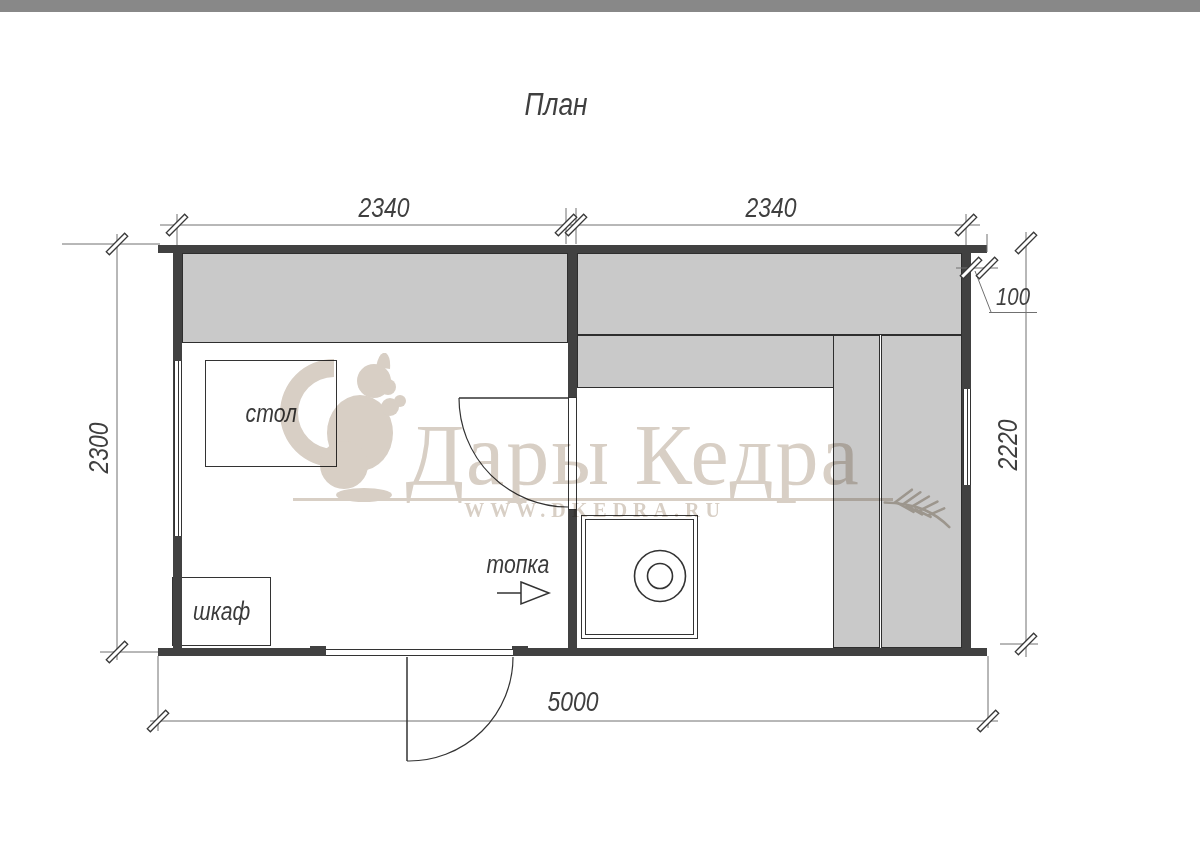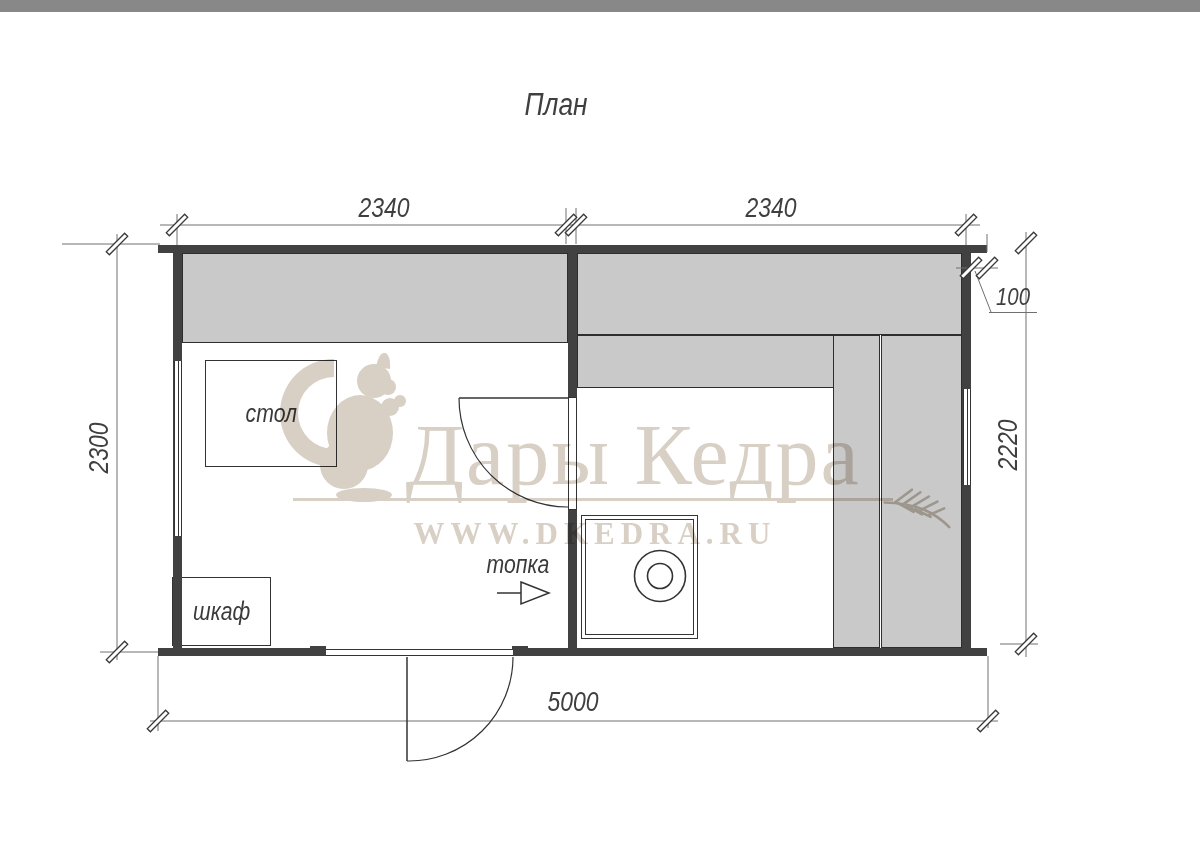--- a/index.html
+++ b/index.html
@@ -22,22 +22,22 @@
   .txt.rot{transform:translate(-50%,-50%) rotate(-90deg) scaleX(0.85)}
   .dim{font-size:27px;font-weight:400}
   .room-label{font-size:25px;color:#3a3a3a}
   .plan-title{font-size:31px}
   .svg-layer{position:absolute;left:0;top:0;width:1200px;height:848px;pointer-events:none}
   .watermark{position:absolute;left:0;top:0;width:1200px;height:848px;mix-blend-mode:multiply;pointer-events:none}
   .brand{position:absolute;left:633px;top:443px;transform:translate(-50%,-50%);
          font-family:"Liberation Serif",serif;font-weight:400;font-size:86px;
          color:var(--watermark-beige);white-space:nowrap;letter-spacing:2px}
   .brand-underline{position:absolute;left:293px;top:486px;width:600px;height:3px;background:var(--watermark-beige)}
-  .brand-url{position:absolute;left:595px;top:522px;transform:translate(-50%,-50%);
-         font-family:"Liberation Serif",serif;font-weight:700;font-size:31px;letter-spacing:6px;
+  .brand-url{position:absolute;left:595px;top:498px;transform:translate(-50%,-50%);
+         font-family:"Liberation Serif",serif;font-weight:700;font-size:20px;letter-spacing:6px;
          color:var(--watermark-beige);white-space:nowrap}
   .stove-inner{position:absolute;inset:3px;border:1.1px solid var(--line)}
 </style>
 </head>
 <body>
 
 <div class="stage">
 
   <div class="txt plan-title" style="left:556px;top:93px">План</div>
 

